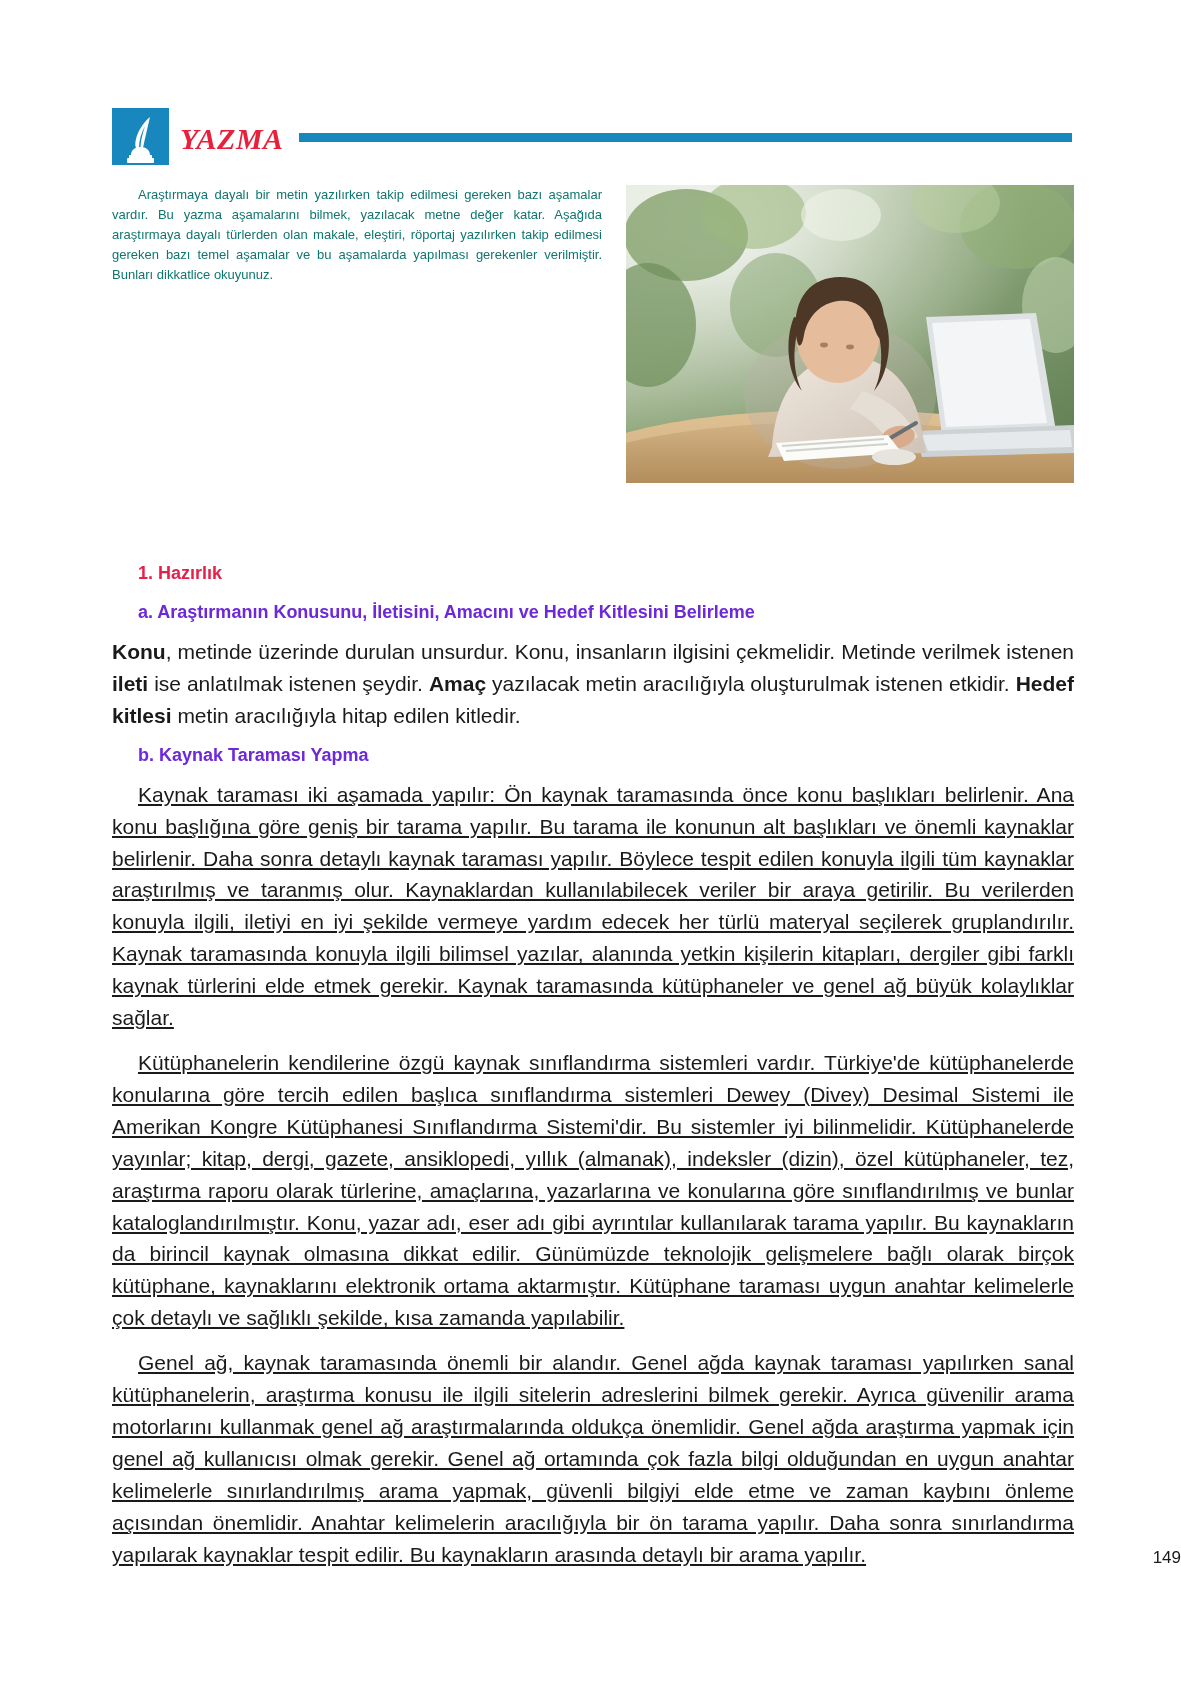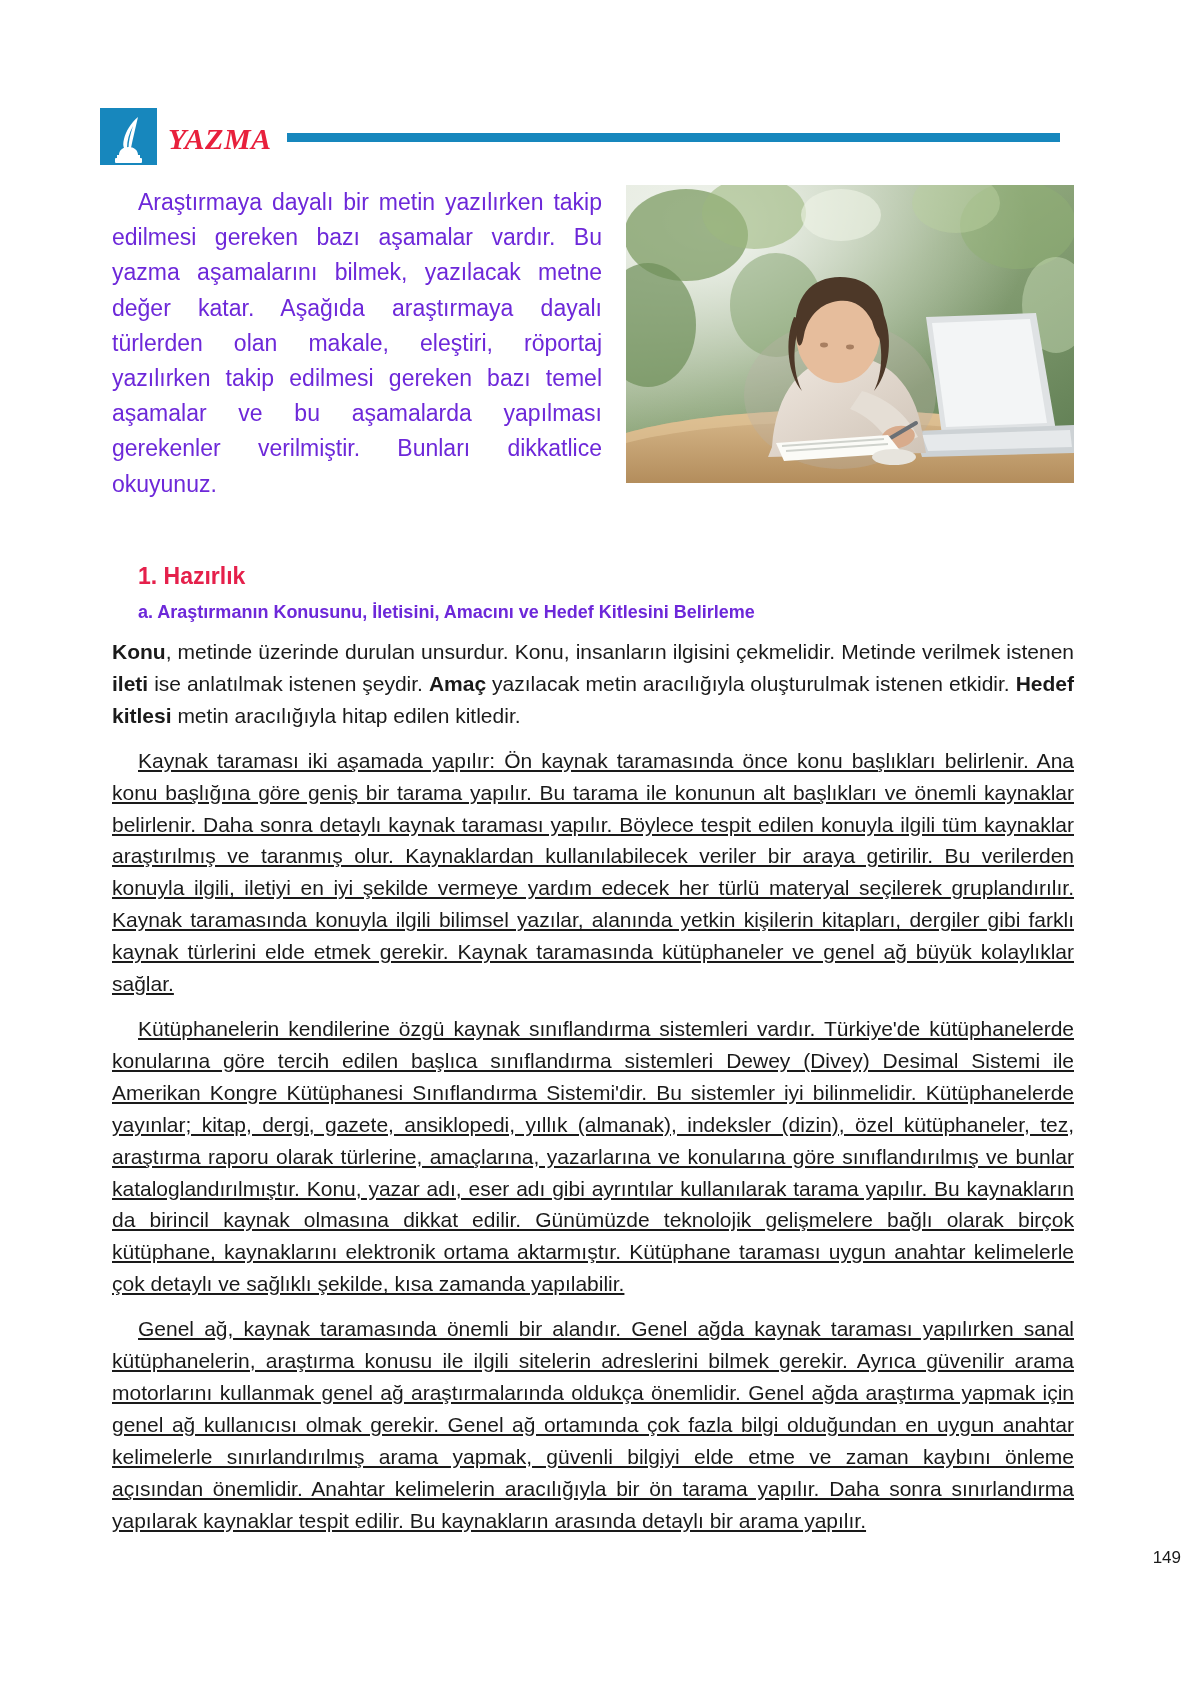--- a/index.html
+++ b/index.html
@@ -16,21 +16,21 @@
     width: 1181px;
     height: 1683px;
     background: #ffffff;
     box-sizing: border-box;
     overflow: hidden;
   }
 
   
   .header {
     position: absolute;
-    left: 100px;
+    left: 112px;
     top: 108px;
     width: 960px;
     height: 62px;
   }
   .header-icon {
     position: absolute;
     left: 0;
     top: 0;
     width: 57px;
     height: 57px;
@@ -67,22 +67,22 @@
   }
 
   h2.section-title {
     margin: 0 0 12px 0;
     font-size: 19.5px;
     font-weight: bold;
     color: #1b7fba;
     letter-spacing: 0.1px;
   }
   h3.num-title {
-    margin: 0 0 12px 0;
-    font-size: 23px;
+    margin: 0 0 18px 0;
+    font-size: 18px;
     font-weight: bold;
     color: #e5204b;
     padding-left: 26px;
   }
   h4.letter-title {
     margin: 0 0 13px 0;
     font-size: 18px;
     font-weight: bold;
     color: #6d28d9;
     padding-left: 26px;
@@ -111,24 +111,24 @@
     height: 298px;
     margin: 0 0 10px 24px;
     border: 0;
     overflow: hidden;
     position: relative;
     background: #4c6b4a;
   }
   .photo svg { display: block; width: 100%; height: 100%; }
   .intro-text {
     margin: 0;
-    font-size: 23px;
+    font-size: 13px;
     line-height: 1.53;
     text-align: justify;
-    color: #6d28d9;
+    color: #0f766e;
     text-indent: 26px;
   }
 
   .block-a { margin-top: 58px; }
 
   
   .page-number {
     position: absolute;
     left: 0;
     right: 0;
@@ -232,20 +232,21 @@
       </div>
 
       <p class="intro-text">Araştırmaya dayalı bir metin yazılırken takip edilmesi gereken bazı aşamalar vardır. Bu yazma aşamalarını bilmek, yazılacak metne değer katar. Aşağıda araştırmaya dayalı türlerden olan makale, eleştiri, röportaj yazılırken takip edilmesi gereken bazı temel aşamalar ve bu aşamalarda yapılması gerekenler verilmiştir. Bunları dikkatlice okuyunuz.</p>
     </div>
 
     <div class="block-a">
       <h3 class="num-title">1. Hazırlık</h3>
       <h4 class="letter-title">a. Araştırmanın Konusunu, İletisini, Amacını ve Hedef Kitlesini Belirleme</h4>
       <p class="body"><b>Konu</b>, metinde üzerinde durulan unsurdur. Konu, insanların ilgisini çekmelidir. Metinde verilmek istenen <b>ileti</b> ise anlatılmak istenen şeydir. <b>Amaç</b> yazılacak metin aracılığıyla oluşturulmak istenen etkidir. <b>Hedef kitlesi</b> metin aracılığıyla hitap edilen kitledir.</p>
 
+      <h4 class="letter-title">b. Kaynak Taraması Yapma</h4>
       <div>
           <p class="body indent">Kaynak taraması iki aşamada yapılır: Ön kaynak taramasında önce konu başlıkları belirlenir. Ana konu başlığına göre geniş bir tarama yapılır. Bu tarama ile konunun alt başlıkları ve önemli kaynaklar belirlenir. Daha sonra detaylı kaynak taraması yapılır. Böylece tespit edilen konuyla ilgili tüm kaynaklar araştırılmış ve taranmış olur. Kaynaklardan kullanılabilecek veriler bir araya getirilir. Bu verilerden konuyla ilgili, iletiyi en iyi şekilde vermeye yardım edecek her türlü materyal seçilerek gruplandırılır. Kaynak taramasında konuyla ilgili bilimsel yazılar, alanında yetkin kişilerin kitapları, dergiler gibi farklı kaynak türlerini elde etmek gerekir. Kaynak taramasında kütüphaneler ve genel ağ büyük kolaylıklar sağlar.</p>
           <p class="body indent">Kütüphanelerin kendilerine özgü kaynak sınıflandırma sistemleri vardır. Türkiye'de kütüphanelerde konularına göre tercih edilen başlıca sınıflandırma sistemleri Dewey (Divey) Desimal Sistemi ile Amerikan Kongre Kütüphanesi Sınıflandırma Sistemi'dir. Bu sistemler iyi bilinmelidir. Kütüphanelerde yayınlar; kitap, dergi, gazete, ansiklopedi, yıllık (almanak), indeksler (dizin), özel kütüphaneler, tez, araştırma raporu olarak türlerine, amaçlarına, yazarlarına ve konularına göre sınıflandırılmış ve bunlar kataloglandırılmıştır. Konu, yazar adı, eser adı gibi ayrıntılar kullanılarak tarama yapılır. Bu kaynakların da birincil kaynak olmasına dikkat edilir. Günümüzde teknolojik gelişmelere bağlı olarak birçok kütüphane, kaynaklarını elektronik ortama aktarmıştır. Kütüphane taraması uygun anahtar kelimelerle çok detaylı ve sağlıklı şekilde, kısa zamanda yapılabilir.</p>
           <p class="body indent">Genel ağ, kaynak taramasında önemli bir alandır. Genel ağda kaynak taraması yapılırken sanal kütüphanelerin, araştırma konusu ile ilgili sitelerin adreslerini bilmek gerekir. Ayrıca güvenilir arama motorlarını kullanmak genel ağ araştırmalarında oldukça önemlidir. Genel ağda araştırma yapmak için genel ağ kullanıcısı olmak gerekir. Genel ağ ortamında çok fazla bilgi olduğundan en uygun anahtar kelimelerle sınırlandırılmış arama yapmak, güvenli bilgiyi elde etme ve zaman kaybını önleme açısından önemlidir. Anahtar kelimelerin aracılığıyla bir ön tarama yapılır. Daha sonra sınırlandırma yapılarak kaynaklar tespit edilir. Bu kaynakların arasında detaylı bir arama yapılır.</p>
         </div>
     </div>
 
   </div>
 
   <div class="page-number">149</div>

